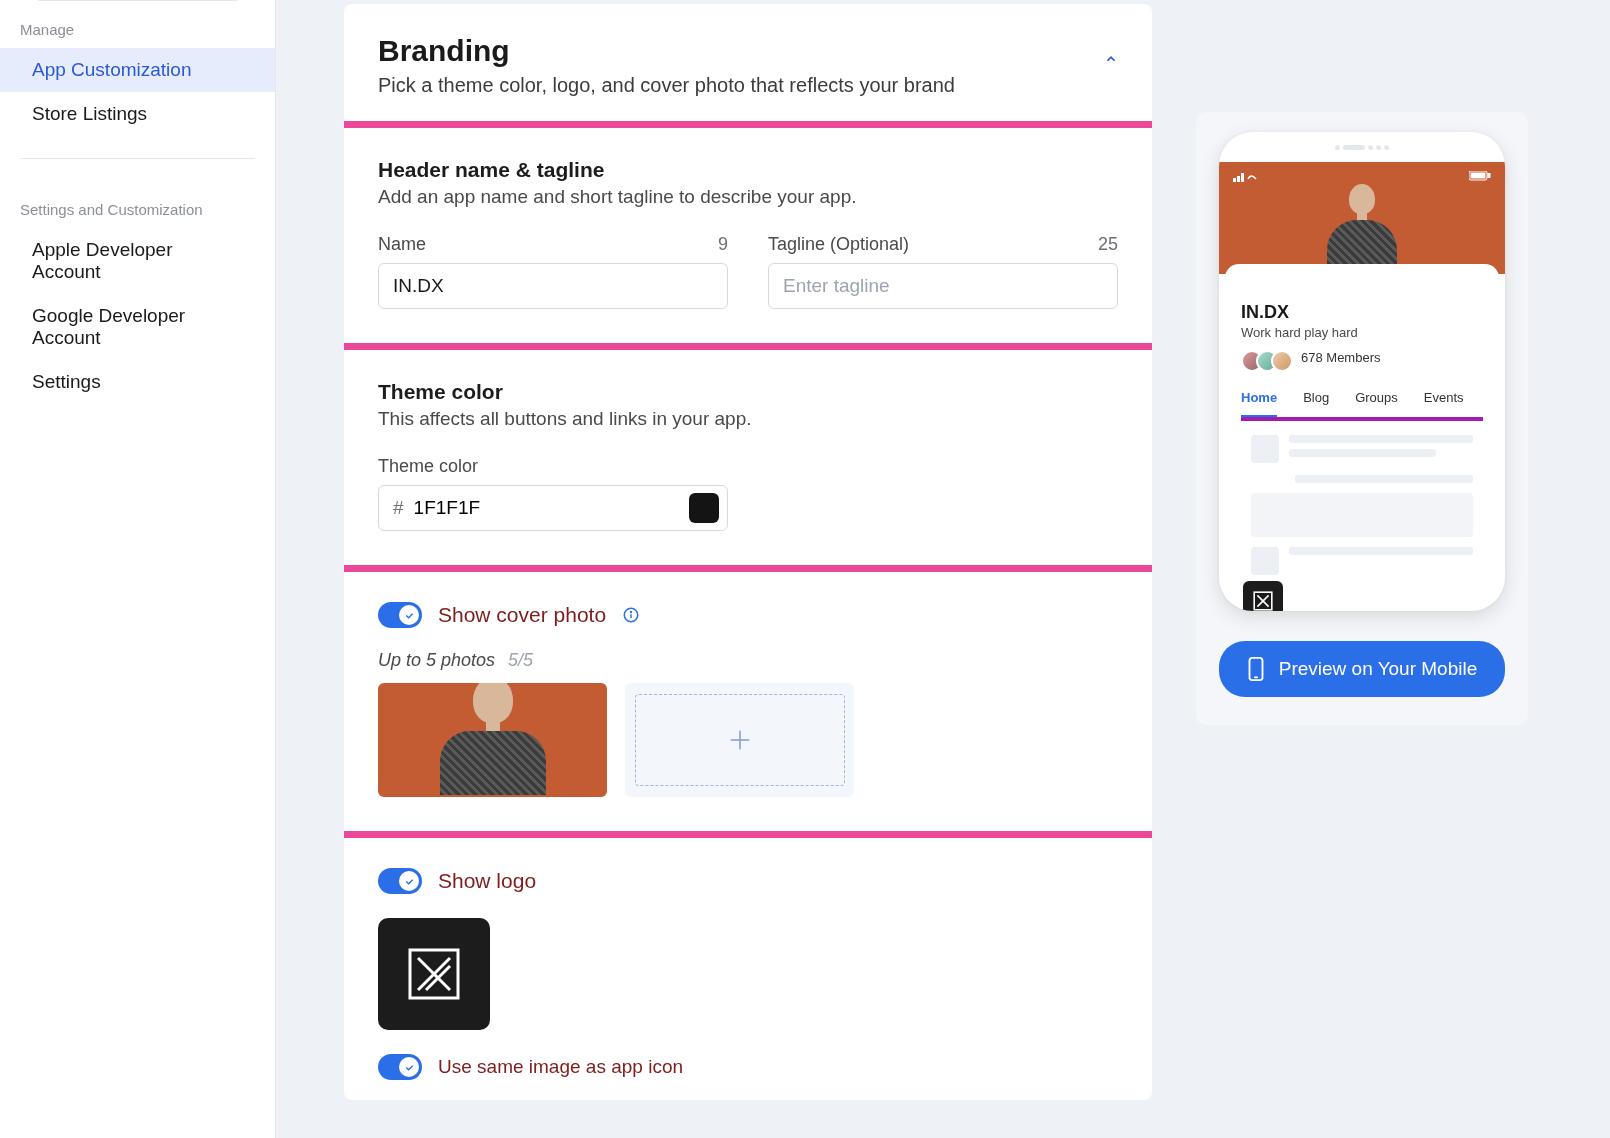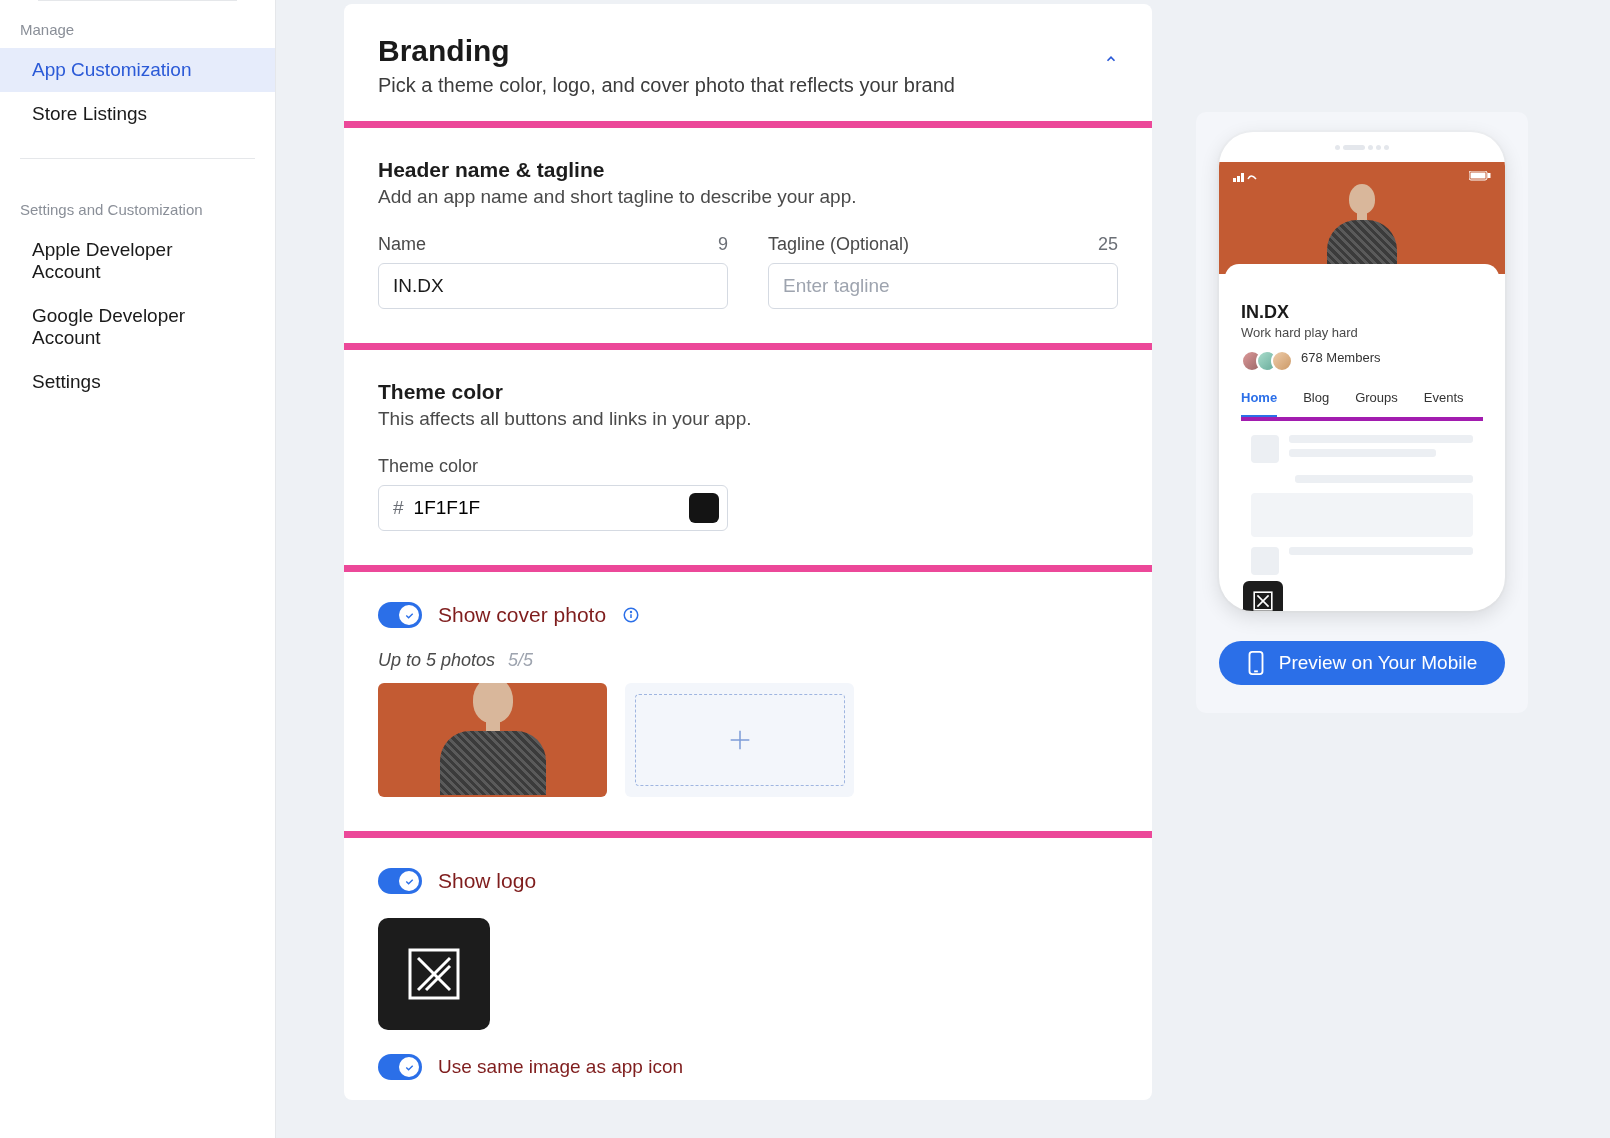--- a/index.html
+++ b/index.html
@@ -192,21 +192,21 @@
   .phone-tab.active{color:#2b6fe8;border-bottom:2px solid #2b6fe8;font-weight:600;}
   .phone-skel{padding:14px 10px;}
   .skel-row{display:flex;gap:10px;margin-bottom:12px;}
   .skel-box{width:28px;height:28px;background:#eceff3;border-radius:4px;flex-shrink:0;}
   .skel-lines{flex:1;}
   .skel-line{height:8px;background:#eceff3;border-radius:3px;margin-bottom:6px;}
   .skel-line.w80{width:80%}
   .skel-block{height:44px;background:#f2f4f7;border-radius:4px;margin-bottom:10px;}
 
   .preview-btn{
-    margin-top:30px;height:44px;width:286px;border-radius:26px;background:#2b6fe8;
+    margin-top:30px;height:56px;width:286px;border-radius:26px;background:#2b6fe8;
     color:#fff;display:flex;align-items:center;justify-content:center;gap:14px;
     font-size:19px;cursor:pointer;
   }
   .preview-btn svg{width:18px;height:26px;}
 
   
   .person{
     position:absolute;bottom:0;left:50%;transform:translateX(-50%);
     width:90px;height:90px;
   }

